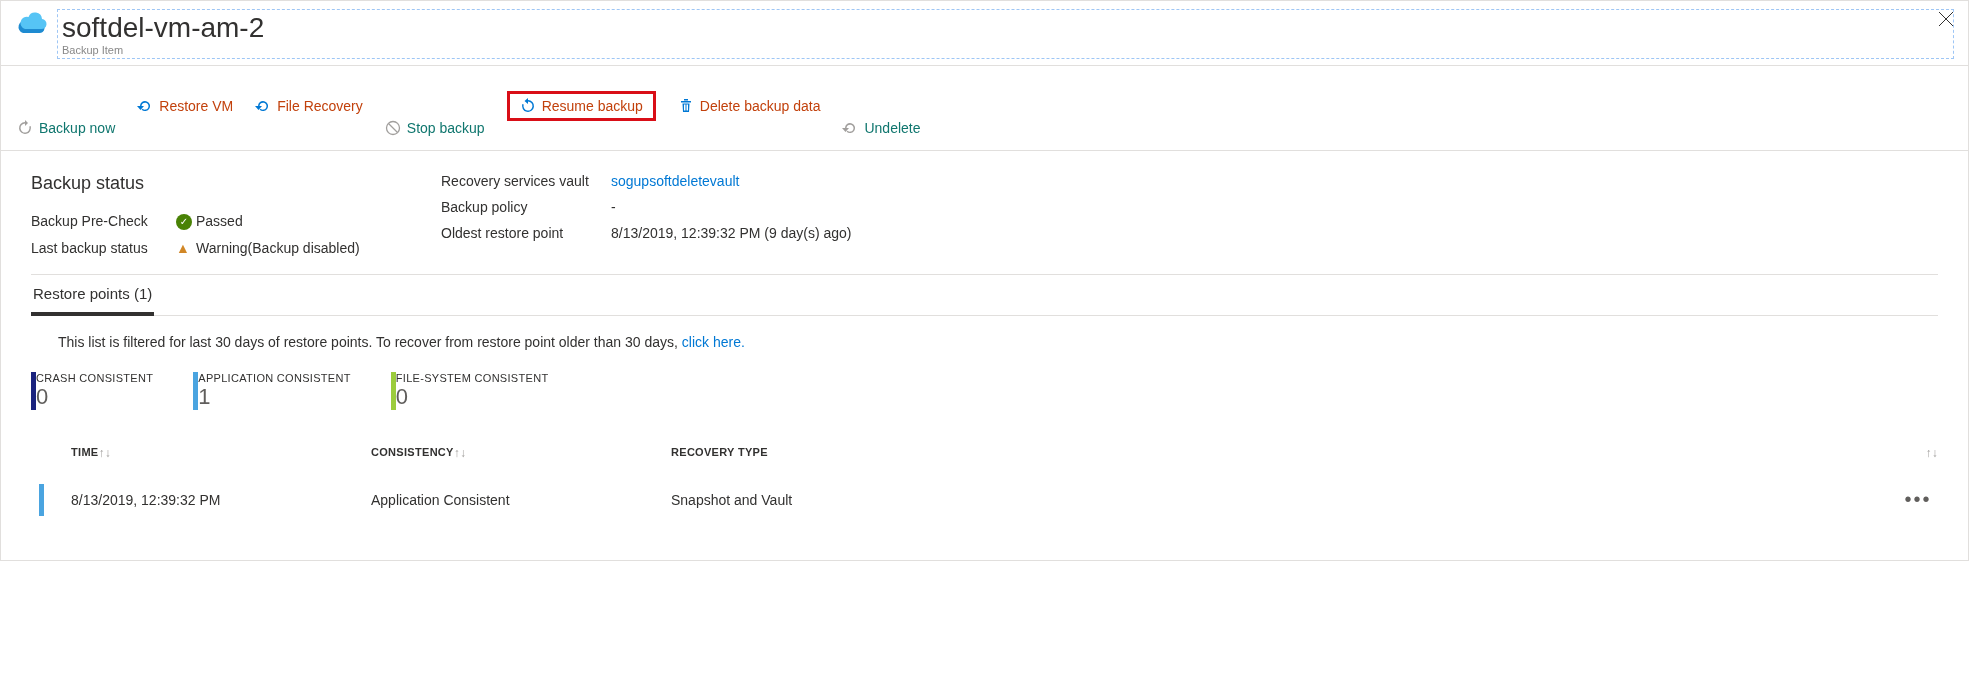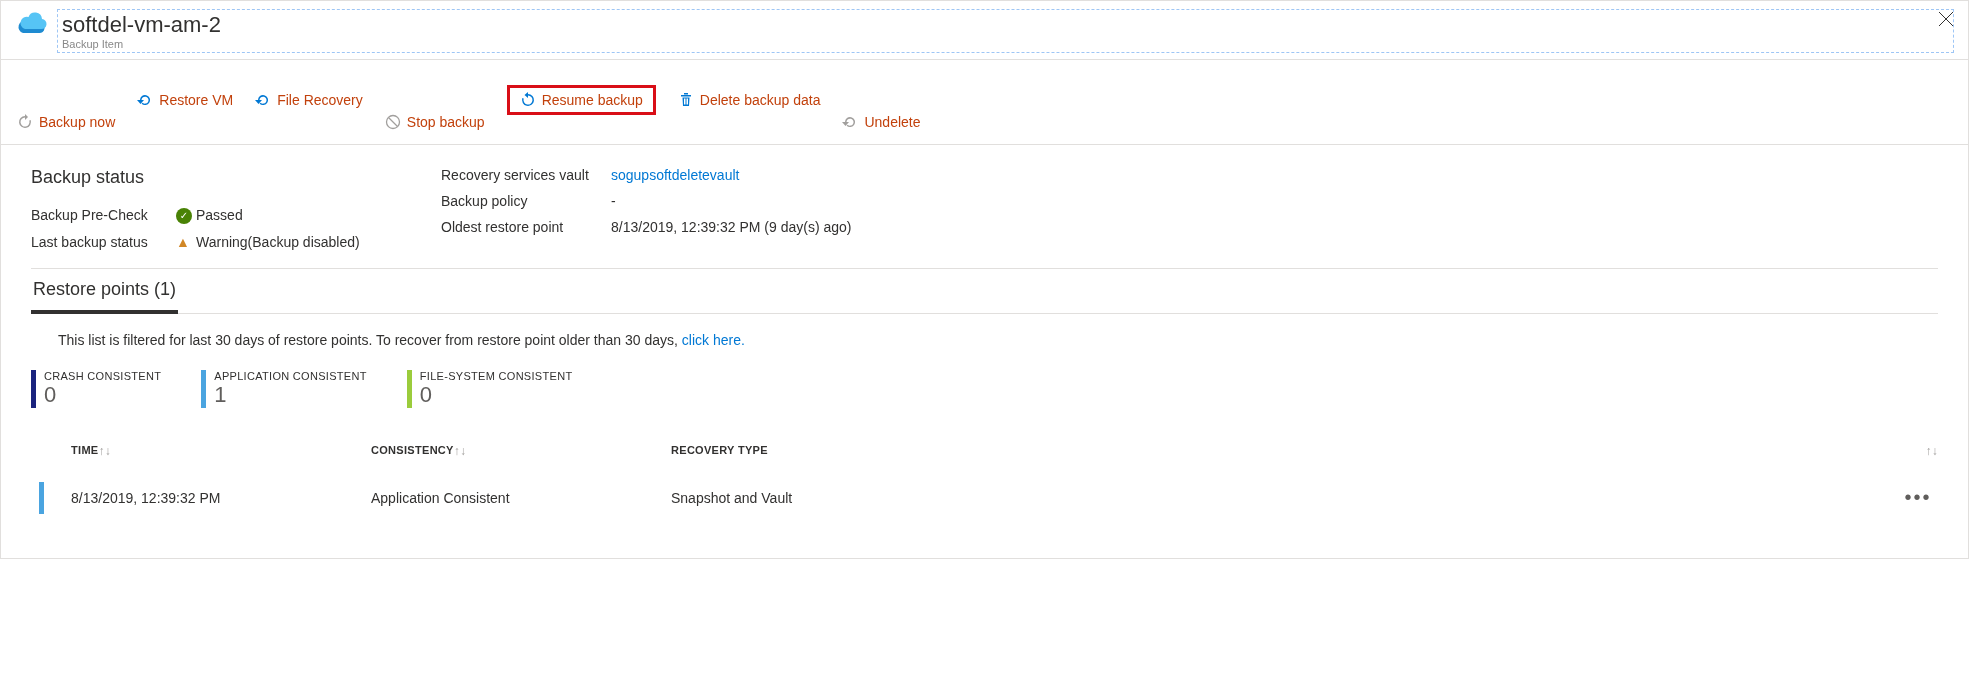--- a/index.html
+++ b/index.html
@@ -1,42 +1,42 @@
 <!DOCTYPE html>
 <html><head>
 <meta charset="utf-8">
 <style>
 * { box-sizing: border-box; margin: 0; padding: 0; }
 body { font-family: "Segoe UI", Arial, sans-serif; font-size: 13px; color: #323130; background: #fff; width: 1969px; }
 .blade { border: 1px solid #e1dfdd; }
 .header { display: flex; align-items: flex-start; padding: 8px 14px 6px 14px; border-bottom: 1px solid #e1dfdd; position: relative; }
 .header-icon { width: 34px; height: 34px; margin-right: 8px; }
 .header-titles { flex: 1; border: 1px dashed #9ec6f5; padding: 2px 4px 2px 4px; }
-.title { font-size: 22px; font-weight: 400; color: #323130; }
+.title { font-size: 28px; font-weight: 400; color: #323130; }
 .subtitle { font-size: 11px; color: #888; }
 .close { position: absolute; right: 14px; top: 10px; cursor: pointer; }
 .toolbar { display: flex; align-items: center; gap: 22px; padding: 10px 16px 14px 16px; border-bottom: 1px solid #e1dfdd; }
 .tbtn { display: flex; align-items: center; gap: 6px; font-size: 14px; color: #c2410c; cursor: pointer; }
-.tbtn.disabled { color: #c2410c; cursor: default; margin-top: 44px; }
+.tbtn.disabled { color: #0f766e; cursor: default; margin-top: 44px; }
 .tbtn .ic { width: 16px; height: 16px; display: inline-flex; align-items: center; justify-content: center; }
 .highlight-box { border: 3px solid #d90e17; padding: 4px 10px; }
 .content { padding: 22px 30px 30px 30px; }
 .cols { display: flex; gap: 70px; margin-bottom: 18px; }
 .col-title { font-size: 18px; font-weight: 400; margin-bottom: 18px; color: #323130; }
 .link { color: #0078d4; cursor: pointer; }
 .muted { color: #888; }
 .row { margin-bottom: 10px; font-size: 14px; }
 .kv { display: grid; grid-template-columns: 170px 1fr; row-gap: 10px; font-size: 14px; }
 .kv2 { display: grid; grid-template-columns: 145px 20px 1fr; row-gap: 10px; font-size: 14px; align-items: center; }
 hr.sep { border: none; border-top: 1px solid #e1dfdd; margin: 8px 0 0 0; }
-.tab { display: inline-block; padding: 10px 2px; border-bottom: 4px solid #323130; font-size: 18px; margin-bottom: -1px; }
+.tab { display: inline-block; padding: 10px 2px; border-bottom: 4px solid #323130; font-size: 15px; margin-bottom: -1px; }
 .tabbar { border-bottom: 1px solid #e1dfdd; margin-bottom: 18px; }
 .note { font-size: 14px; margin-bottom: 22px; margin-left: 27px; }
 .stats { display: flex; gap: 40px; margin-bottom: 26px; }
-.statcard { border-left: 5px solid; padding-left: 8px; }
+.statcard { border-left: 5px solid; }
 .statcard .lbl { font-size: 11px; letter-spacing: .3px; color: #323130; }
 .statcard .val { font-size: 22px; color: #605e5c; }
 .table { width: 100%; }
 .thead { display: grid; grid-template-columns: 40px 300px 300px 1fr 40px; padding: 10px 0; font-size: 11px; color: #323130; font-weight: 600; letter-spacing: .3px; }
 .thcell { display: flex; align-items: flex-start; text-transform: uppercase; }
 .sorticon { color: #a19f9d; font-size: 12px; }
 .trow { display: grid; grid-template-columns: 40px 300px 300px 1fr 40px; padding: 14px 0; font-size: 14px; align-items: center; }
 .rowmarker { width: 5px; height: 32px; background: #4aa4e0; margin-left: 8px; }
 .more { font-size: 20px; color: #605e5c; text-align: center; cursor: pointer; letter-spacing: 2px; }
 svg { display: block; }

